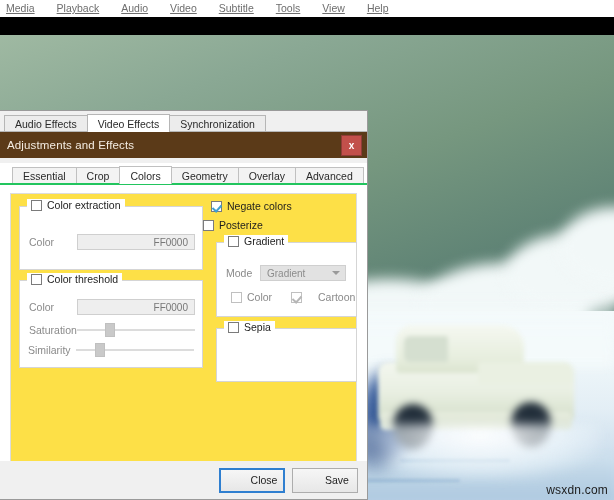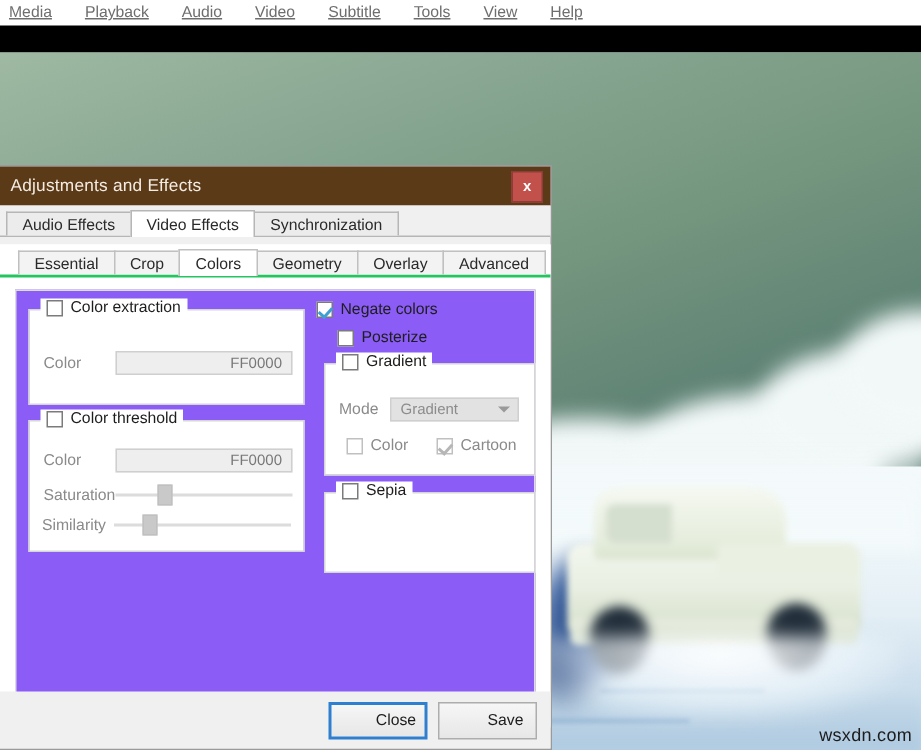--- a/index.html
+++ b/index.html
@@ -161,21 +161,21 @@
     font-size:10.5px;color:#2a2a2a;
     padding:3px 10px;height:16px;box-sizing:border-box;
     border:1px solid #c0c0c0;border-bottom:none;background:#f3f3f3;
     margin-right:-1px;line-height:11px;white-space:nowrap;cursor:pointer;
   }
   .itab.active{background:#ffffff;height:18px;margin-bottom:-1px;padding-top:4px;position:relative;z-index:3;}
 
   
   #page{
     position:absolute;left:10px;top:30px;right:10px;bottom:8px;
-    border:1px solid #dcdcdc;background:#8b5cf6;
+    border:1px solid #dcdcdc;background:#fde047;
   }
   .group{
     position:absolute;border:1px solid #d5d5d5;background:#ffffff;
   }
   .grouptitle{
     position:absolute;top:-8px;left:7px;background:#ffffff;padding:0 4px;
     display:flex;align-items:center;gap:5px;font-size:10.5px;color:#1d1d1d;white-space:nowrap;
   }
   .cbx{
     width:11px;height:11px;border:1px solid #7b7b7b;background:#fff;display:inline-block;
@@ -286,29 +286,29 @@
     <div class="wheel" id="wheelF"></div>
     <div class="wheel" id="wheelR"></div>
     <div id="carspray"></div>
   </div>
 
   <div id="watermark">wsxdn.com</div>
 </div>
 
 <div id="dialog">
 
-  <div id="titlebar">
-    <div id="titletext">Adjustments and Effects</div>
-    <div id="closebtn">x</div>
-  </div>
-
   <div id="tabstrip">
     <div class="otab">Audio Effects</div>
     <div class="otab active">Video Effects</div>
     <div class="otab">Synchronization</div>
+  </div>
+
+  <div id="titlebar">
+    <div id="titletext">Adjustments and Effects</div>
+    <div id="closebtn">x</div>
   </div>
 
   <div id="dlgbody">
 
     <div id="itabstrip">
       <div class="itab">Essential</div>
       <div class="itab">Crop</div>
       <div class="itab active">Colors</div>
       <div class="itab">Geometry</div>
       <div class="itab">Overlay</div>
@@ -351,42 +351,42 @@
             <div class="handle" style="left:16%;"></div>
           </div>
         </div>
       </div>
 
       <div class="row" style="left:200px;top:6px;gap:5px;">
         <span class="cbx checked"></span>
         <span class="lbl dark">Negate colors</span>
       </div>
 
-      <div class="row" style="left:214px;top:25px;gap:5px;align-items:flex-end;">
+      <div class="row" style="left:192px;top:25px;gap:5px;align-items:flex-end;">
         <span class="cbx"></span>
         <span class="lbl dark">Posterize</span>
       </div>
 
       <div class="group" style="left:205px;top:48px;width:139px;height:73px;">
         <div class="grouptitle">
           <span class="cbx"></span>
           <span class="lbl dark">Gradient</span>
         </div>
         <div class="row" style="left:9px;top:22px;width:122px;">
           <span class="lbl" style="width:34px;">Mode</span>
           <div class="combo" style="width:86px;">
             <span>Gradient</span>
             <span class="arr"></span>
           </div>
         </div>
         <div class="row" style="left:14px;top:48px;gap:5px;">
           <span class="cbx dim"></span>
           <span class="lbl">Color</span>
         </div>
-        <div class="row" style="left:74px;top:48px;gap:5px;">
+        <div class="row" style="left:74px;top:48px;gap:16px;">
           <span class="cbx dim checked-grey"></span>
           <span class="lbl">Cartoon</span>
         </div>
       </div>
 
       <div class="group" style="left:205px;top:134px;width:139px;height:52px;">
         <div class="grouptitle">
           <span class="cbx"></span>
           <span class="lbl dark">Sepia</span>
         </div>

